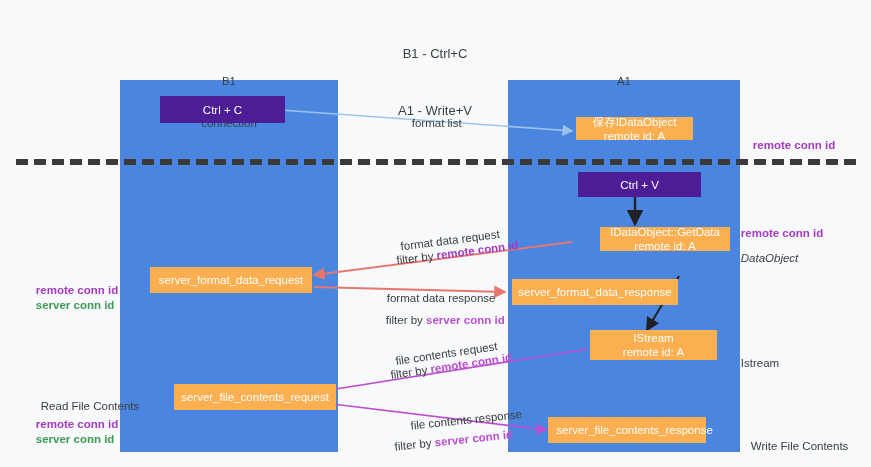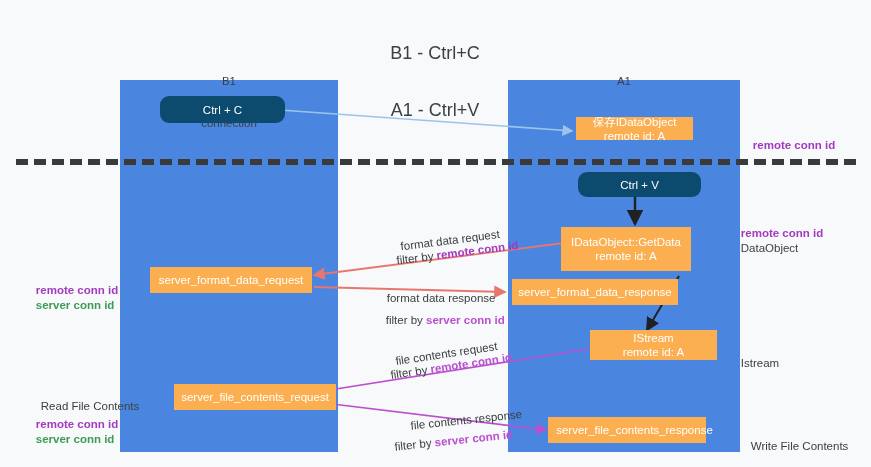--- a/index.html
+++ b/index.html
@@ -24,21 +24,21 @@
     text-align: center;
     color: #3c4043;
     font-size: 11.5px;
     line-height: 14px;
     white-space: pre;
   }
   .title {
     position: absolute;
     text-align: center;
     color: #3c4043;
-    font-size: 18px;
+    font-size: 13px;
     line-height: 19px;
     white-space: pre;
   }
   .dashed {
     position: absolute;
     height: 0;
     border-top: 6px dashed #3a3a3a;
   }
   .box {
     position: absolute;
@@ -46,21 +46,21 @@
     display: flex;
     flex-direction: column;
     align-items: center;
     justify-content: center;
     color: #ffffff;
     font-size: 11.5px;
     line-height: 14px;
     text-align: center;
     white-space: pre;
   }
-  .box.green { background: #0c4a6e; border-radius: 9px; }
+  .box.green { background: #4c1d95; }
   .box.orange { background: #fbaf50; }
   .label {
     position: absolute;
     font-size: 11.5px;
     line-height: 15px;
     color: #3c4043;
     white-space: pre;
   }
   .label.purple { color: #a33ac0; font-weight: bold; }
   .label.green  { color: #3c9c55; font-weight: bold; }
@@ -82,21 +82,21 @@
     pointer-events: none;
   }
 </style>
 </head>
 <body>
 
 <div id="stage">
 
   <div class="title" style="left:335px; top:6px; width:200px;">
     <div>B1 - Ctrl+C</div>
-    <div>A1 - Ctrl+V</div>
+    <div>A1 - Write+V</div>
   </div>
 
   <div class="col-band" style="left:120px; top:80px; width:218px; height:372px;"></div>
   <div class="col-band" style="left:508px; top:80px; width:232px; height:372px;"></div>
 
   <div class="col-head" style="left:129px; top:46px; width:200px;">
     <div>B1</div>
     <div>connection</div>
   </div>
   <div class="col-head" style="left:524px; top:46px; width:200px;">
@@ -141,21 +141,21 @@
 
   <div class="box orange" style="left:576px; top:117px; width:117px; height:23px;">
     <span>保存IDataObject</span>
     <span>remote id: A</span>
   </div>
 
   <div class="box green" style="left:578px; top:172px; width:123px; height:25px;">
     <span>Ctrl + V</span>
   </div>
 
-  <div class="box orange" style="left:561px; top:227px; width:130px; height:44px;">
+  <div class="box orange" style="left:600px; top:227px; width:130px; height:24px;">
     <span>IDataObject::GetData</span>
     <span>remote id: A</span>
   </div>
 
   <div class="box orange" style="left:150px; top:267px; width:162px; height:26px;">
     <span>server_format_data_request</span>
   </div>
 
   <div class="box orange" style="left:512px; top:279px; width:166px; height:26px;text-align:center;">
     <span>server_format_data_response</span>
@@ -167,20 +167,23 @@
   </div>
 
   <div class="box orange" style="left:150px; top:384px; width:162px; height:26px;margin-left:24px;">
     <span>server_file_contents_request</span>
   </div>
 
   <div class="box orange" style="left:548px; top:417px; width:158px; height:26px;padding-left:15px;">
     <span>server_file_contents_response</span>
   </div>
 
+  <div class="label" style="left:399px; top:101px;">
+    <span>format list</span>
+  </div>
 
   <div class="lbl-rot" style="left:388px; top:226px; transform: rotate(-7.2deg);">
     <span>format data request</span>
   </div>
   <div class="lbl-rot" style="left:384px; top:240px; transform: rotate(-7.2deg);">
     <span>filter by </span><span class="hl-purple">remote conn id</span>
   </div>
 
   <div class="label" style="left:374px; top:276px;">
     <span>format data response</span>
@@ -202,21 +205,21 @@
   <div class="lbl-rot" style="left:382px; top:426px; transform: rotate(-6deg);">
     <span>filter by </span><span class="hl-magenta">server conn id</span>
   </div>
 
   <div class="label purple" style="left:740px; top:123px;">
     <span>remote conn id</span>
   </div>
   <div class="label purple" style="left:728px; top:211px;">
     <span>remote conn id</span>
   </div>
-  <div class="label" style="left:728px; top:226px;">
+  <div class="label" style="left:728px; top:236px;font-style:italic;">
     <span>DataObject</span>
   </div>
   <div class="label" style="left:728px; top:341px;">
     <span>Istream</span>
   </div>
   <div class="label" style="left:738px; top:424px;">
     <span>Write File Contents</span>
   </div>
 
   <div class="label purple" style="left:23px; top:268px;">

